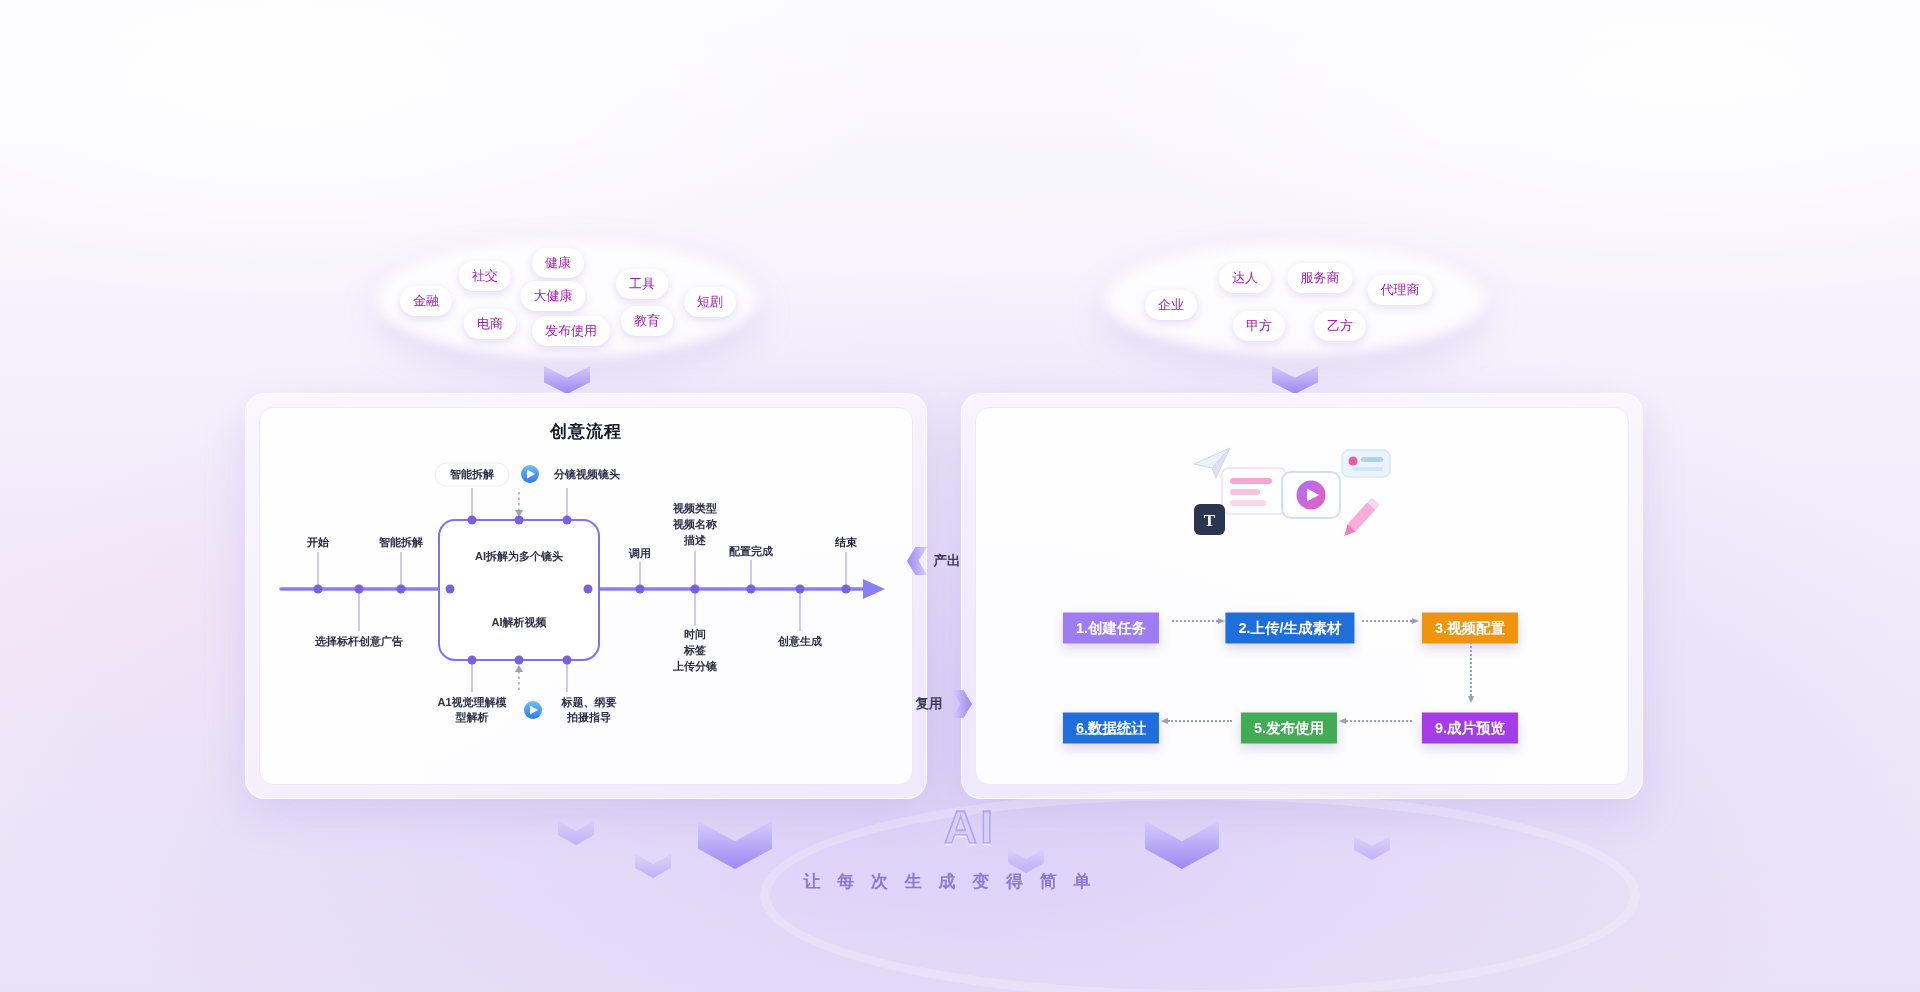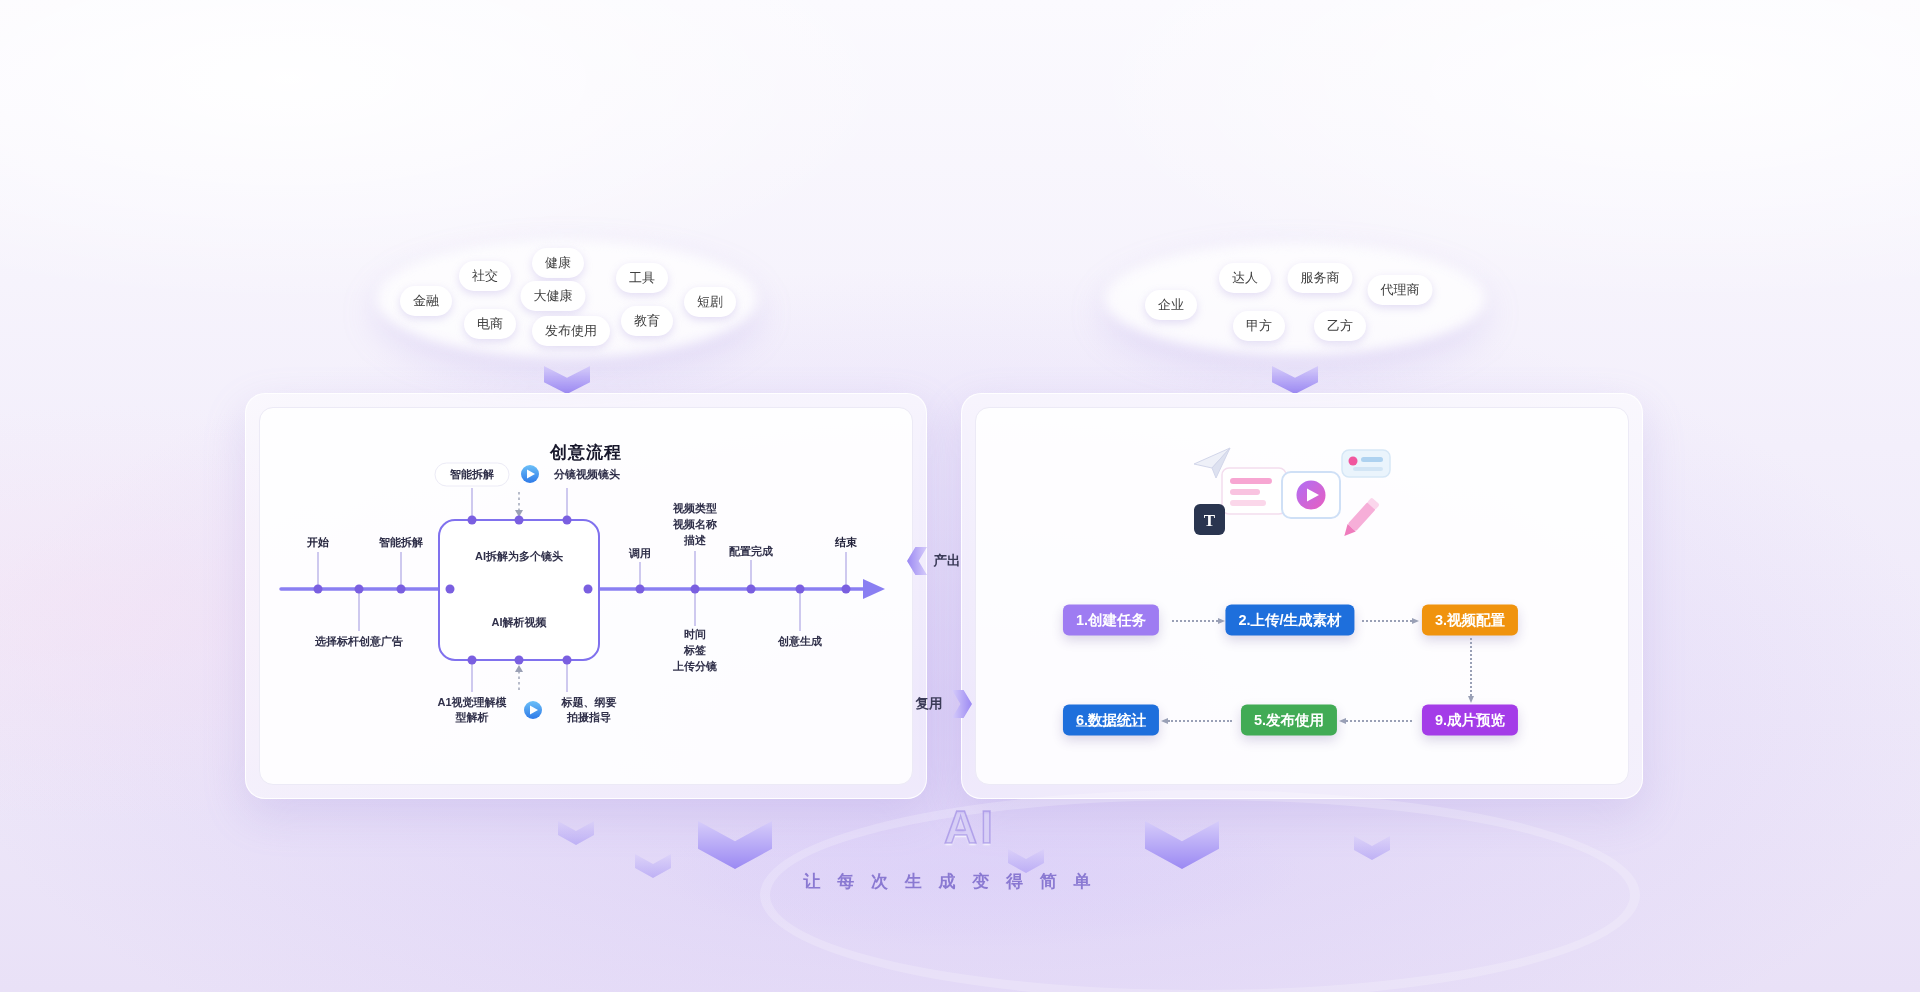--- a/index.html
+++ b/index.html
@@ -10,44 +10,44 @@
     background:
       radial-gradient(900px 320px at 15% 8%, rgba(255,255,255,0.95), rgba(255,255,255,0) 70%),
       radial-gradient(900px 320px at 88% 8%, rgba(255,255,255,0.85), rgba(255,255,255,0) 70%),
       radial-gradient(700px 300px at 6% 62%, rgba(246,224,242,0.45), rgba(246,224,242,0) 70%),
       radial-gradient(1400px 620px at 50% 72%, rgba(203,186,246,0.50), rgba(203,186,246,0) 72%),
       linear-gradient(180deg,#fbfafe 0%,#f3effb 45%,#e9e1f7 100%);
   }
   
   .cloud{position:absolute;border-radius:50%;background:rgba(255,255,255,0.72);filter:blur(6px);
          box-shadow:0 14px 34px rgba(170,150,230,0.25);}
-  .tag{position:absolute;transform:translate(-50%,-50%);background:#fff;color:#404040;
+  .tag{position:absolute;transform:translate(-50%,-50%);background:#fff;color:#a21caf;
        font-size:13px;padding:6px 13px;border-radius:16px;white-space:nowrap;
        box-shadow:0 3px 8px rgba(160,145,220,0.28);}
   
   .chev{position:absolute;clip-path:polygon(0 0,50% 42%,100% 0,100% 58%,50% 100%,0 58%);
         background:linear-gradient(180deg,#d6ccfa 0%,#9b89f3 100%);}
   .chev.small{opacity:.5;}
   
   .panel{position:absolute;width:680px;height:404px;border-radius:20px;
          background:rgba(255,255,255,0.5);border:1.5px solid rgba(255,255,255,0.95);
          box-shadow:0 16px 44px rgba(150,130,215,0.20);}
   .panel-inner{position:absolute;inset:13px;background:rgba(255,255,255,0.86);
                border:1px solid #eceaf6;border-radius:14px;}
-  .panel-title{margin:0;position:absolute;top:33px;left:0;right:0;text-align:center;
+  .panel-title{margin:0;position:absolute;top:12px;left:0;right:0;text-align:center;
                font-size:17px;font-weight:700;color:#17172b;letter-spacing:1px;}
   
   .flow-svg{position:absolute;left:7px;top:46px;}
   .flow-svg text{font-family:"Liberation Sans","DejaVu Sans",sans-serif;font-size:11px;
                  font-weight:600;fill:#30304a;text-anchor:middle;}
   .flow-svg text.bold{font-weight:700;fill:#21213a;}
   
   .step-btn{position:absolute;transform:translate(-50%,-50%);border:none;cursor:pointer;
-            color:#fff;font-weight:700;font-size:14.5px;padding:6px 13px;border-radius:6px;
-            white-space:nowrap;font-family:inherit;box-shadow:0 5px 12px rgba(60,40,120,0.18);}
+            color:#fff;font-weight:700;font-size:14.5px;padding:6px 13px;border-radius:0;
+            white-space:nowrap;font-family:inherit;box-shadow:0 5px 12px rgba(60,40,120,0.18);margin-top:8px;}
   .darr{position:absolute;border-top:2px dotted #99a0b6;height:0;}
   .darr.right:after{content:'';position:absolute;right:-7px;top:-4.5px;
       border-left:7px solid #99a0b6;border-top:3.5px solid transparent;border-bottom:3.5px solid transparent;}
   .darr.left:before{content:'';position:absolute;left:-7px;top:-4.5px;
       border-right:7px solid #99a0b6;border-top:3.5px solid transparent;border-bottom:3.5px solid transparent;}
   .darr-v{position:absolute;border-left:2px dotted #99a0b6;width:0;}
   .darr-v:after{content:'';position:absolute;bottom:-7px;left:-4.5px;
       border-top:7px solid #99a0b6;border-left:3.5px solid transparent;border-right:3.5px solid transparent;}
   
   .mid-label{position:absolute;transform:translate(-50%,-50%);font-size:13.5px;font-weight:700;color:#3b3b58;}
@@ -69,21 +69,21 @@
 
 <div class="stage">
 
   <div class="cloud" style="left:377px;top:240px;width:380px;height:118px"></div>
   <div class="cloud" style="left:1105px;top:243px;width:380px;height:112px"></div>
 
   <span class="tag" style="left:485px;top:276px">社交</span>
   <span class="tag" style="left:558px;top:263px">健康</span>
   <span class="tag" style="left:426px;top:301px">金融</span>
   <span class="tag" style="left:553px;top:296px">大健康</span>
-  <span class="tag" style="left:642px;top:278px">工具</span>
+  <span class="tag" style="left:642px;top:284px">工具</span>
   <span class="tag" style="left:490px;top:324px">电商</span>
   <span class="tag" style="left:571px;top:331px">发布使用</span>
   <span class="tag" style="left:647px;top:321px">教育</span>
   <span class="tag" style="left:710px;top:302px">短剧</span>
 
   <span class="tag" style="left:1171px;top:305px">企业</span>
   <span class="tag" style="left:1245px;top:278px">达人</span>
   <span class="tag" style="left:1320px;top:278px">服务商</span>
   <span class="tag" style="left:1400px;top:290px">代理商</span>
   <span class="tag" style="left:1259px;top:326px">甲方</span>

